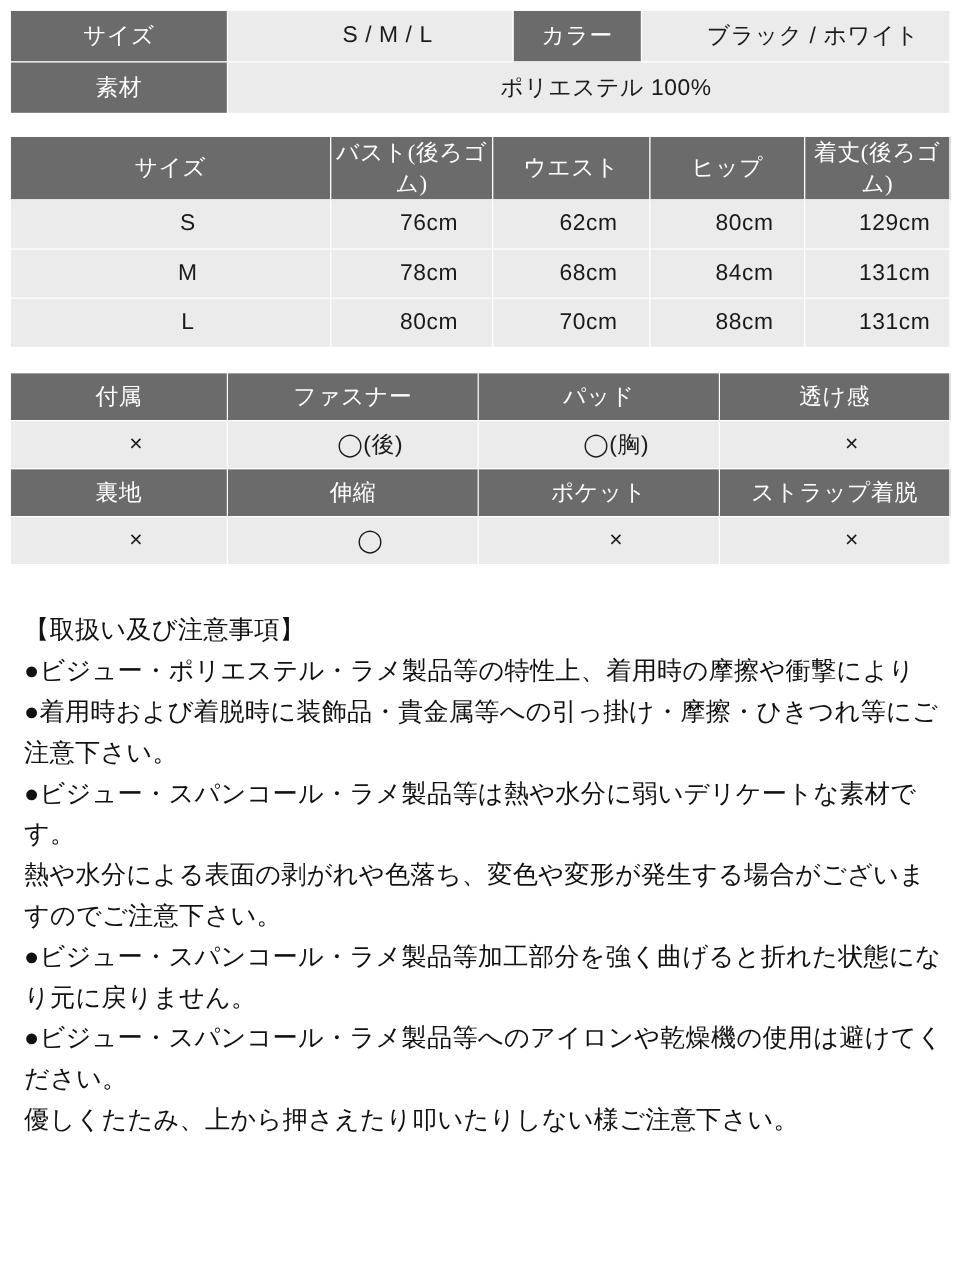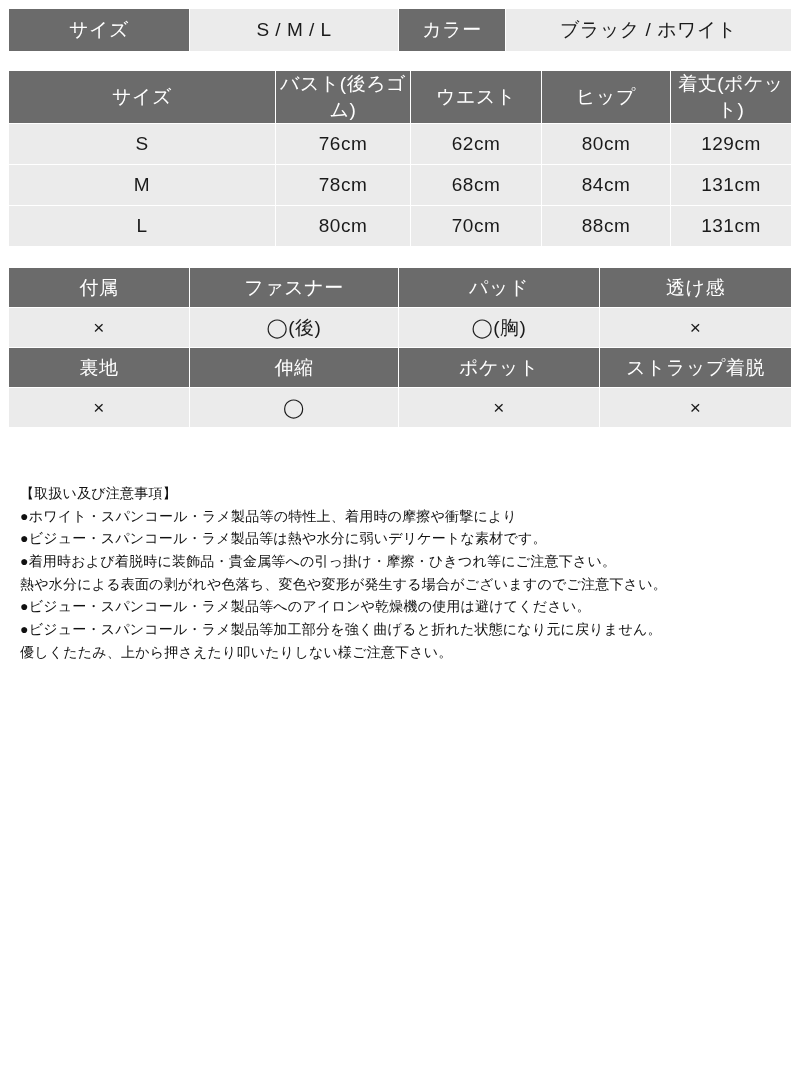--- a/index.html
+++ b/index.html
@@ -31,73 +31,79 @@
     text-align: center;
     vertical-align: middle;
     font-weight: normal;
     padding: 0;
     font-size: 19px;
     letter-spacing: 0.5px;
   }
   .hdr {
     background: #6b6b6b;
     color: #ffffff;
+    font-family: Liberation Serif, serif;
   }
   .cell {
     background: #ebebeb;
     color: #1a1a1a;
+    padding-left: 29px;
   }
   
   .t-basic td { height: 42px; }
 
   
   .t-size { margin-top: 18px; }
   .t-size td { height: 40px; border: 1px solid #ffffff; }
   .t-size .hdr { background: #6b6b6b; color: #ffffff; }
   .t-size .rowlabel { background: #ebebeb; }
 
   
   .t-feat { margin-top: 20px; }
   .t-feat td { height: 39px; }
 
   
   .notes {
-    margin-top: 54px;
+    margin-top: 38px;
     padding-left: 12px;
-    font-size: 14px;
+    font-size: 21px;
     line-height: 1.62;
     color: #111111;
     letter-spacing: 0.2px;
   }
   .notes .line { white-space: pre-wrap; }
 </style>
 </head>
 <body>
 
 <div class="page">
 
   <table class="t-basic">
     <tbody>
       <tr>
         <td class="hdr" style="width:180px">サイズ</td>
         <td class="cell" style="width:208px">S / M / L</td>
         <td class="hdr" style="width:106px">カラー</td>
         <td class="cell">ブラック / ホワイト</td>
       </tr>
+      <tr>
+        <td class="hdr">素材</td>
+        <td class="cell" colspan="3">ポリエステル 100%</td>
+      </tr>
     </tbody>
   </table>
 
   <table class="t-size">
     <tbody>
       <tr>
         <td class="hdr" style="width:266px">サイズ</td>
         <td class="hdr" style="width:134px">バスト(後ろゴム)</td>
         <td class="hdr" style="width:130px">ウエスト</td>
         <td class="hdr" style="width:128px">ヒップ</td>
-        <td class="hdr">着丈(ポケット)</td>
+        <td class="hdr">着丈(後ろゴム)</td>
       </tr>
       <tr>
         <td class="cell rowlabel">S</td>
         <td class="cell">76cm</td>
         <td class="cell">62cm</td>
         <td class="cell">80cm</td>
         <td class="cell">129cm</td>
       </tr>
       <tr>
         <td class="cell rowlabel">M</td>
@@ -140,22 +146,22 @@
         <td class="cell">×</td>
         <td class="cell">◯</td>
         <td class="cell">×</td>
         <td class="cell">×</td>
       </tr>
     </tbody>
   </table>
 
   <div class="notes">
     <div class="line">【取扱い及び注意事項】</div>
-    <div class="line">●ホワイト・スパンコール・ラメ製品等の特性上、着用時の摩擦や衝撃により</div>
+    <div class="line">●ビジュー・ポリエステル・ラメ製品等の特性上、着用時の摩擦や衝撃により</div>
+    <div class="line">●着用時および着脱時に装飾品・貴金属等への引っ掛け・摩擦・ひきつれ等にご注意下さい。</div>
     <div class="line">●ビジュー・スパンコール・ラメ製品等は熱や水分に弱いデリケートな素材です。</div>
-    <div class="line">●着用時および着脱時に装飾品・貴金属等への引っ掛け・摩擦・ひきつれ等にご注意下さい。</div>
     <div class="line">熱や水分による表面の剥がれや色落ち、変色や変形が発生する場合がございますのでご注意下さい。</div>
+    <div class="line">●ビジュー・スパンコール・ラメ製品等加工部分を強く曲げると折れた状態になり元に戻りません。</div>
     <div class="line">●ビジュー・スパンコール・ラメ製品等へのアイロンや乾燥機の使用は避けてください。</div>
-    <div class="line">●ビジュー・スパンコール・ラメ製品等加工部分を強く曲げると折れた状態になり元に戻りません。</div>
     <div class="line">優しくたたみ、上から押さえたり叩いたりしない様ご注意下さい。</div>
   </div>
 
 </div>
 
 </body></html>

